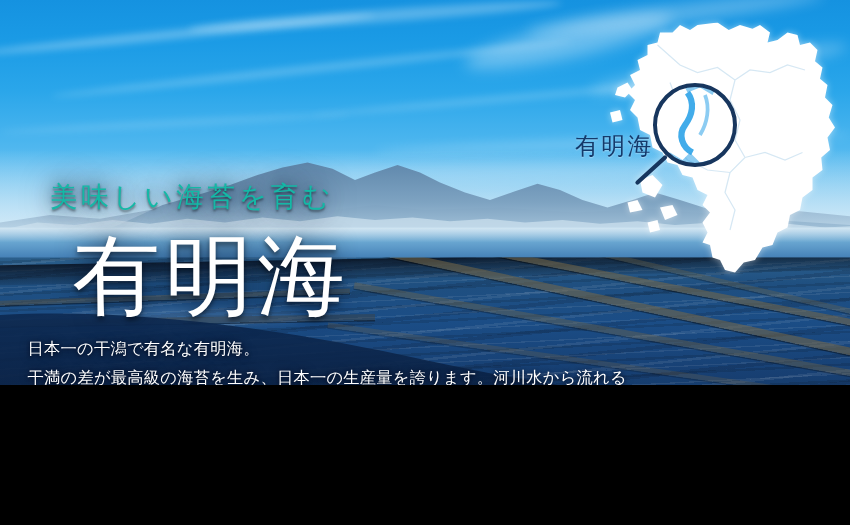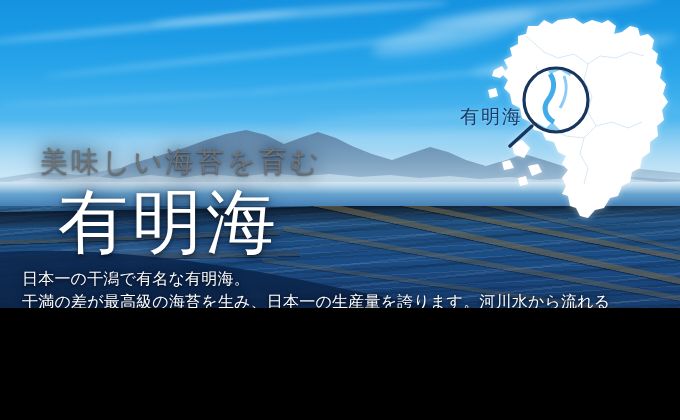--- a/index.html
+++ b/index.html
@@ -148,39 +148,39 @@
     font-size:19px;letter-spacing:2px;
     color:#143a6b;
     font-family:"Liberation Serif","DejaVu Serif",serif;
     text-shadow:0 1px 1px rgba(255,255,255,.35);
     white-space:nowrap;
   }
 
   
   .kicker{
     position:absolute;left:40px;top:143px;
-    font-size:28px;color:#737373;letter-spacing:3px;
+    font-size:22px;color:#14b8a6;letter-spacing:3px;
     font-family:"Liberation Serif","DejaVu Serif",serif;
     text-shadow:0 0 14px rgba(8,30,60,.85),0 0 26px rgba(8,30,60,.7),0 1px 2px rgba(0,0,0,.5);
     white-space:nowrap;
   }
   .bigtitle{
     position:absolute;left:58px;top:188px;
     font-size:70px;line-height:1;color:#ffffff;letter-spacing:4px;
     font-family:"Liberation Serif","DejaVu Serif",serif;
     text-shadow:0 0 18px rgba(6,24,52,.8),0 2px 4px rgba(0,0,0,.55);
     white-space:nowrap;
   }
 
   
   .body-copy{
     position:absolute;left:22px;top:268px;width:650px;
     color:#ffffff;
     font-family:"Liberation Serif","DejaVu Serif",serif;
-    font-size:16px;
+    font-size:13px;
     line-height:22.5px;
     letter-spacing:.2px;
     text-shadow:0 1px 3px rgba(0,8,24,.95),0 0 8px rgba(0,10,30,.75);
     white-space:nowrap;
   }
   .body-copy p{margin:0;}
 </style>
 </head>
 <body>
 

